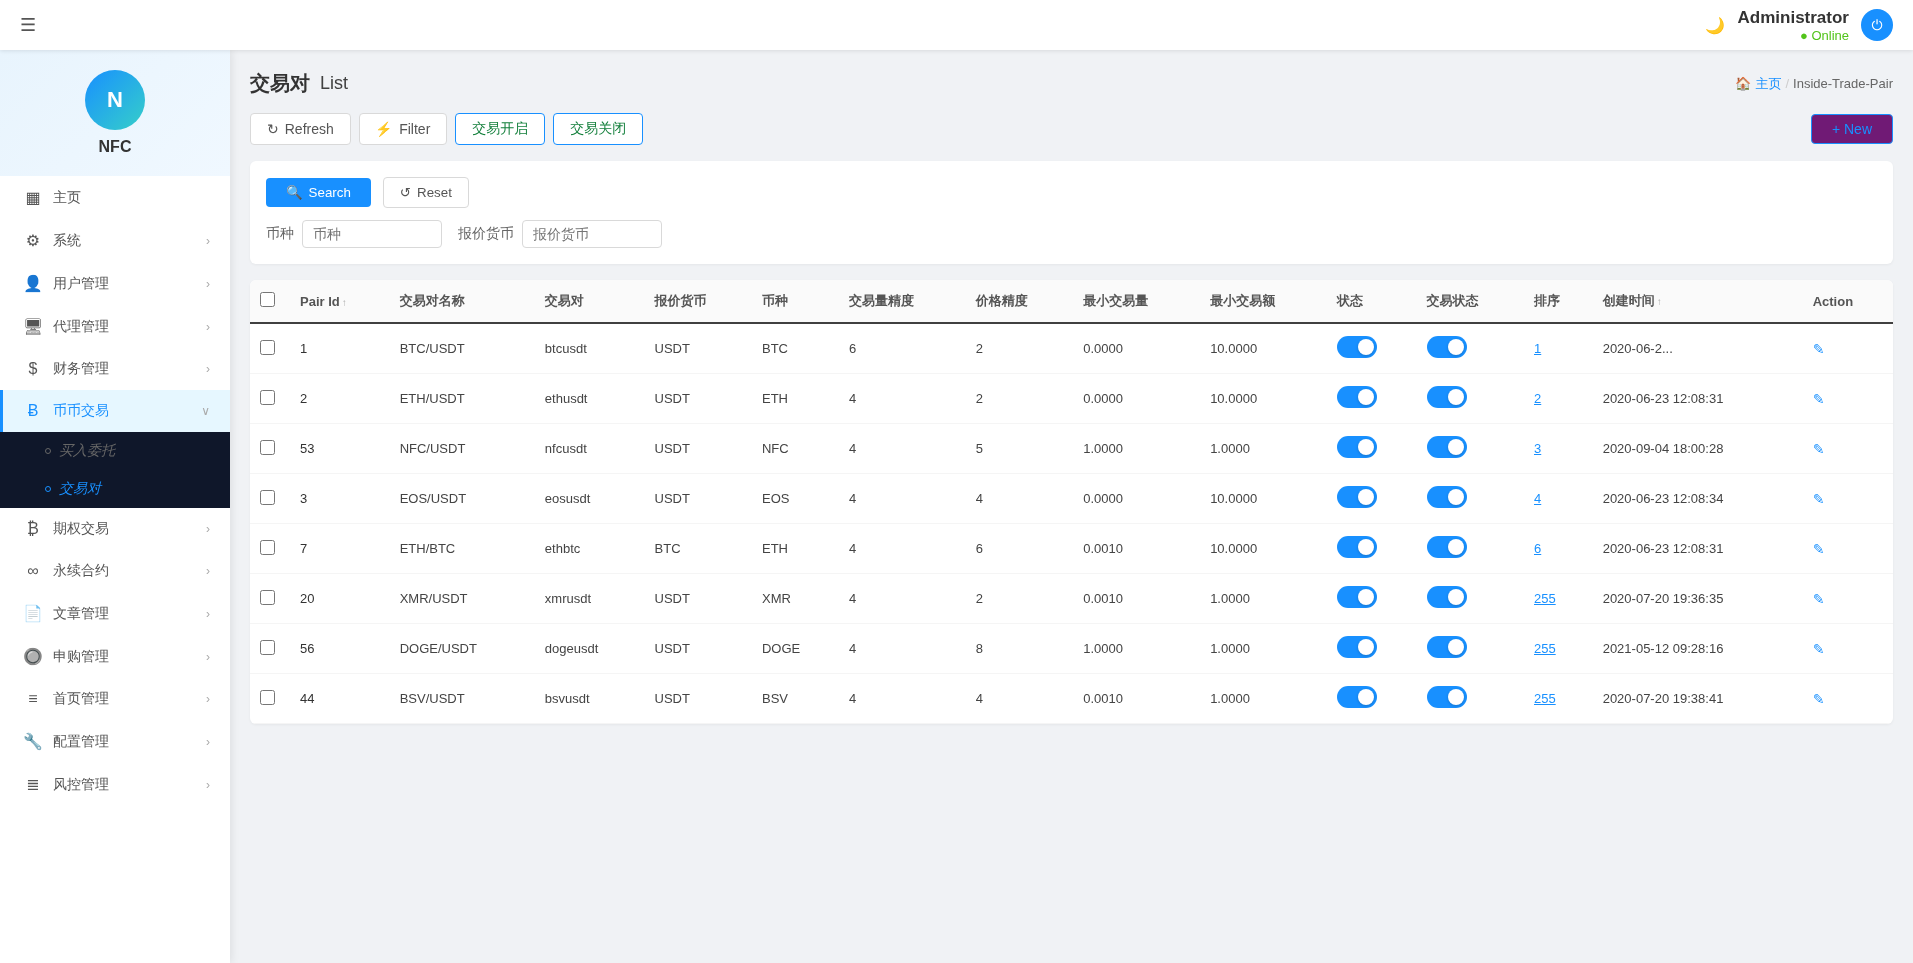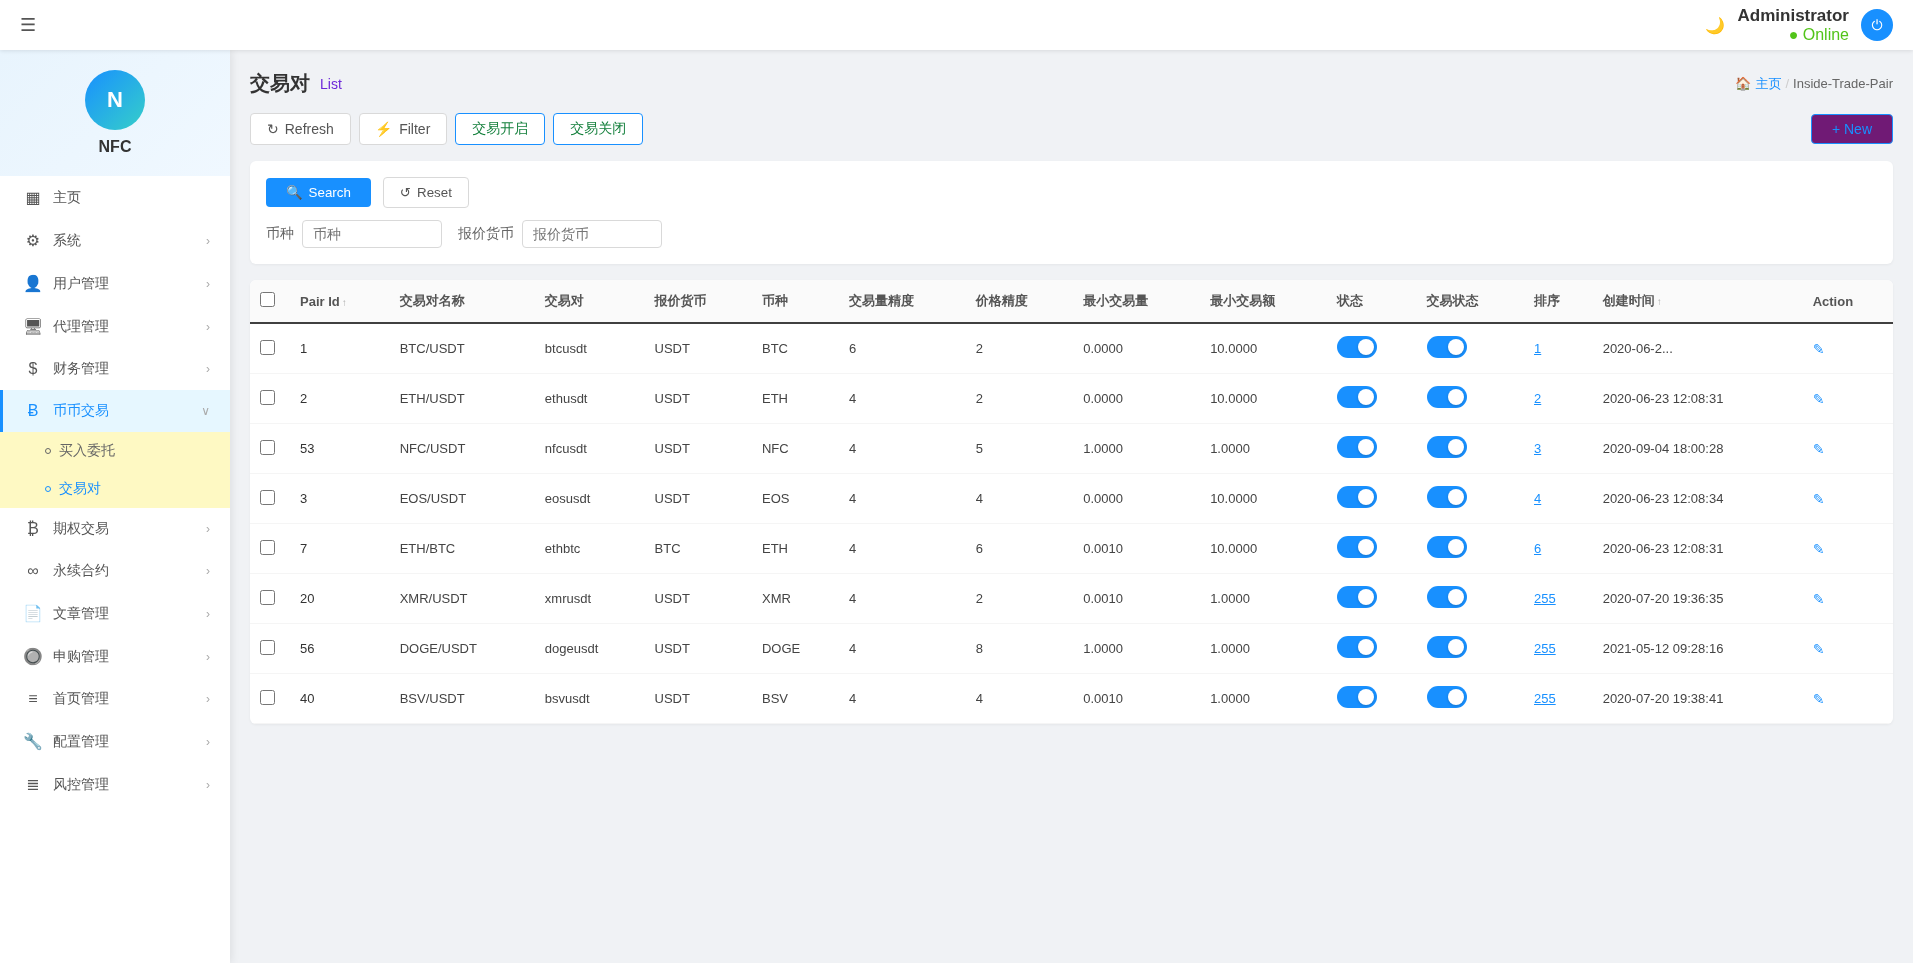--- a/index.html
+++ b/index.html
@@ -5,53 +5,53 @@
     * { box-sizing: border-box; margin: 0; padding: 0; }
     body { font-family: -apple-system, BlinkMacSystemFont, 'Segoe UI', sans-serif; background: #f0f2f5; font-size: 14px; color: #333; display: flex; flex-direction: column; height: 100vh; overflow: hidden; }
 
     
     .topbar { height: 50px; background: #fff; display: flex; align-items: center; justify-content: space-between; padding: 0 20px; box-shadow: 0 1px 4px rgba(0,0,0,0.1); z-index: 100; }
     .topbar-left { display: flex; align-items: center; gap: 16px; }
     .hamburger { font-size: 18px; cursor: pointer; color: #555; }
     .topbar-right { display: flex; align-items: center; gap: 12px; }
     .user-info { display: flex; flex-direction: column; align-items: flex-end; }
     .user-name { font-size: 17px; font-weight: 600; }
-    .user-status { font-size: 16px; color: #52c41a; }
+    .user-status { font-size: 13px; color: #52c41a; }
     .user-status::before { content: '● '; }
     .power-btn { width: 32px; height: 32px; border-radius: 50%; background: #1890ff; display: flex; align-items: center; justify-content: center; color: white; cursor: pointer; font-size: 14px; }
     .moon-icon { font-size: 16px; color: #555; cursor: pointer; }
 
     
     .app-body { display: flex; flex: 1; overflow: hidden; }
 
     
     .sidebar { width: 230px; background: #fff; box-shadow: 2px 0 8px rgba(0,0,0,0.08); overflow-y: auto; flex-shrink: 0; }
     .sidebar-logo { padding: 20px; display: flex; flex-direction: column; align-items: center; background: linear-gradient(135deg, #e8f4fd 0%, #f0f8ff 100%); }
     .logo-circle { width: 60px; height: 60px; border-radius: 50%; background: linear-gradient(135deg, #1890ff, #36cfc9); display: flex; align-items: center; justify-content: center; color: white; font-size: 22px; font-weight: bold; }
     .logo-text { margin-top: 8px; font-weight: bold; font-size: 16px; color: #333; }
 
     .nav-item { display: flex; align-items: center; padding: 12px 20px; cursor: pointer; color: #555; gap: 10px; border-left: 3px solid transparent; }
     .nav-item.active { color: #1890ff; background: #e6f7ff; border-left-color: #1890ff; }
     .nav-item .nav-icon { font-size: 16px; width: 20px; text-align: center; }
     .nav-item .nav-label { flex: 1; font-size: 14px; }
     .nav-item .nav-arrow { font-size: 12px; color: #aaa; }
 
-    .nav-sub { background: #fef9c3; }
+    .nav-sub { background: #0f172a; font-style: italic; }
     .nav-sub-item { display: flex; align-items: center; padding: 10px 20px 10px 45px; cursor: pointer; color: #666; gap: 8px; }
     .nav-sub-item.active { color: #1890ff; font-weight: 500; }
     .nav-sub-dot { width: 6px; height: 6px; border-radius: 50%; border: 1px solid currentColor; }
 
     
     .main { flex: 1; overflow-y: auto; padding: 20px; }
 
     
     .page-header { display: flex; align-items: center; justify-content: space-between; margin-bottom: 16px; }
     .page-title-area { display: flex; align-items: center; gap: 10px; }
     .page-title { font-size: 20px; font-weight: 600; color: #333; }
-    .page-subtitle { font-size: 14px; color: #6d28d9; text-align: right; }
+    .page-subtitle { font-size: 18px; color: #404040; text-align: right; }
     .breadcrumb { font-size: 13px; color: #666; display: flex; align-items: center; gap: 4px; }
     .breadcrumb a { color: #1890ff; text-decoration: none; }
     .breadcrumb-sep { color: #ccc; }
 
     
     .toolbar { display: flex; align-items: center; gap: 8px; margin-bottom: 16px; justify-content: space-between; }
     .toolbar-left { display: flex; gap: 8px; }
     .btn { padding: 6px 16px; border-radius: 4px; border: 1px solid #d9d9d9; background: #fff; cursor: pointer; font-size: 14px; display: flex; align-items: center; gap: 6px; color: #555; }
     .btn-outline-blue { border-color: #1890ff; color: #15803d; }
     .btn-new { background: #701a75; border: 1px solid #1890ff; color: #1890ff; padding: 6px 20px; }
@@ -491,21 +491,21 @@
     </td>
     <td>2021-05-12 09:28:16</td>
     <td>
       <span class="action-icon">✎</span>
     </td>
   </tr>
               <tr>
     <td class="checkbox-cell">
       <input type="checkbox" style="">
     </td>
-    <td class="pair-id-col">40</td>
+    <td class="pair-id-col">44</td>
     <td>BSV/USDT</td>
     <td>bsvusdt</td>
     <td>USDT</td>
     <td>BSV</td>
     <td>4</td>
     <td>4</td>
     <td>0.0010</td>
     <td>1.0000</td>
     <td>
       <div class="toggle">

